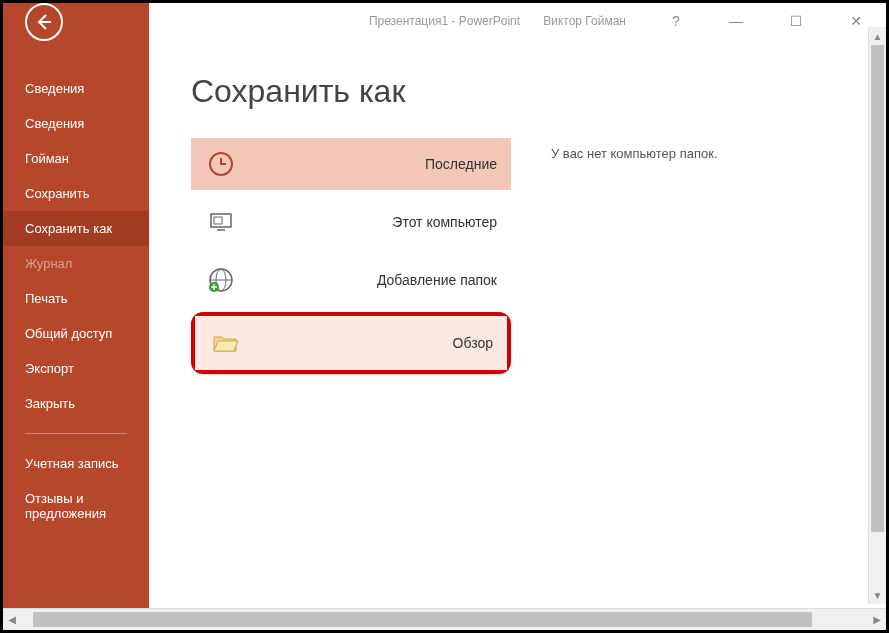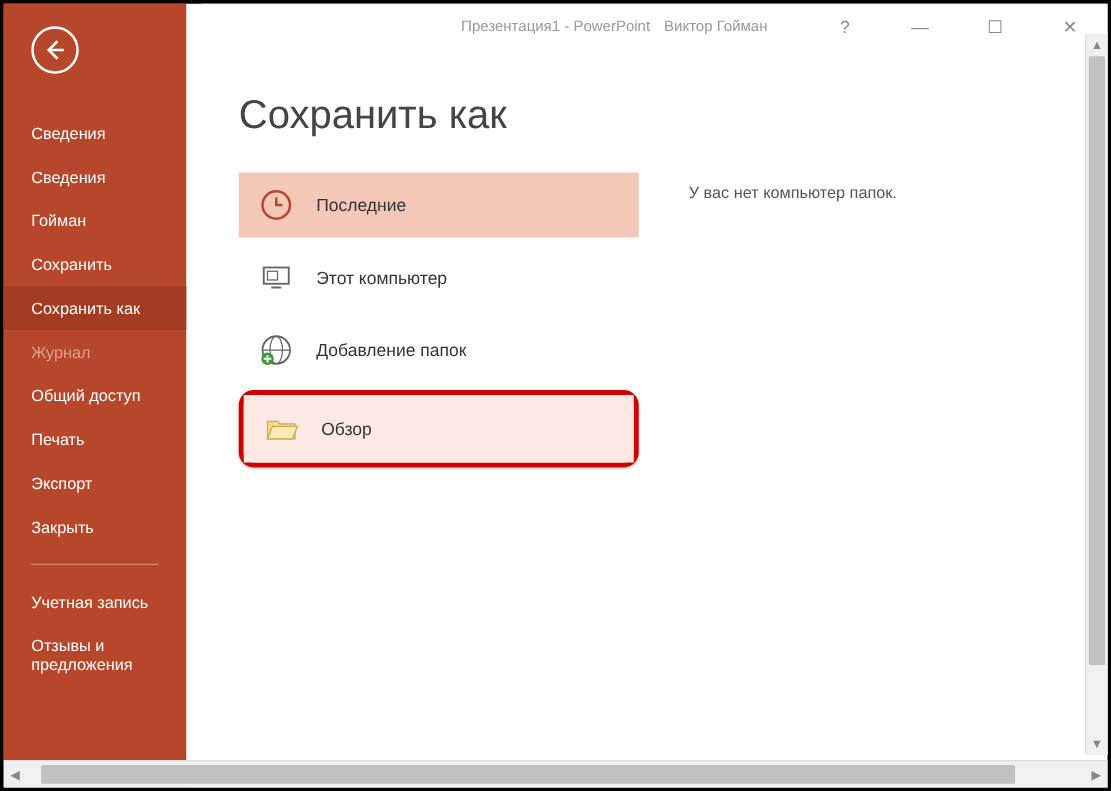--- a/index.html
+++ b/index.html
@@ -6,27 +6,26 @@
   body { background: #fff; width: 889px; height: 633px; position: relative; overflow: hidden; border: 3px solid #000; }
   
   .titlebar {
     position: absolute; top: 0; left: 0; right: 0; height: 36px;
     display: flex; align-items: center; justify-content: flex-end;
     padding-right: 10px; gap: 20px;
     font-size: 12px; color: #999;
     z-index: 5;
   }
   .titlebar .ttitle { position: absolute; left: 50%; transform: translateX(-50%); color: #999; text-align: center; }
-  .titlebar .tuser { margin-right: 22px; }
+  .titlebar .tuser { margin-right: 10px; }
   .titlebar .tbtn { width: 40px; height: 28px; display: flex; align-items: center; justify-content: center; color: #888; font-size: 14px; }
   
   .sidebar {
     position: absolute; left: 0; top: 0; bottom: 0; width: 146px;
     background: #b7472a; color: #fff;
-    padding-top: 18px;
     display: flex; flex-direction: column;
   }
   .back-btn {
     width: 38px; height: 38px; border: 2px solid #fff; border-radius: 50%;
     margin-left: 22px; margin-bottom: 30px;
     display: flex; align-items: center; justify-content: center;
     font-size: 20px; cursor: pointer;
   }
   .menu-item {
     padding: 10px 22px; font-size: 13px; cursor: pointer; color: #fff;
@@ -40,21 +39,21 @@
     background: #fff; padding: 20px 30px 20px 30px;
     overflow: hidden;
   }
   .main h1 {
     font-size: 32px; font-weight: 300; color: #444; margin-top: 50px; margin-bottom: 28px;
   }
   .content-row { display: flex; gap: 40px; }
   .locations { width: 320px; display: flex; flex-direction: column; gap: 6px; }
   .loc-item {
     display: flex; align-items: center; gap: 16px;
-    padding: 10px 14px; cursor: pointer; height: 52px;
+    padding: 10px 14px; cursor: pointer; height: 52px; justify-content: space-between;
   }
   .loc-item.selected { background: #f3c8b9; }
   .loc-item .icon-wrap { width: 32px; height: 32px; display: flex; align-items: center; justify-content: center; }
   .loc-item .loc-text { display: flex; flex-direction: column; }
   .loc-item .loc-title { font-size: 14px; color: #333; }
   .loc-item .loc-sub { font-size: 11px; color: #888; }
   
   .highlight-box {
     border: 4px solid #d00000; border-radius: 12px;
     padding: 0;
@@ -103,22 +102,22 @@
         <path d="M12 3 L5 10 L12 17" stroke="#fff" stroke-width="2" fill="none"></path>
         <path d="M5 10 H17" stroke="#fff" stroke-width="2"></path>
       </svg>
   </div>
   <div class="menu-item"><span>Сведения</span></div>
   <div class="menu-item"><span>Сведения</span></div>
   <div class="menu-item"><span>Гойман</span></div>
   <div class="menu-item"><span>Сохранить</span></div>
   <div class="menu-item selected"><span>Сохранить как</span></div>
   <div class="menu-item dim"><span>Журнал</span></div>
+  <div class="menu-item"><span>Печать</span></div>
   <div class="menu-item"><span>Общий доступ</span></div>
-  <div class="menu-item"><span>Печать</span></div>
   <div class="menu-item"><span>Экспорт</span></div>
   <div class="menu-item"><span>Закрыть</span></div>
   <div class="menu-sep"></div>
   <div class="menu-item"><span>Учетная запись</span></div>
   <div class="menu-item"><span>Отзывы и предложения</span></div>
 </div>
 
 <div class="main">
   <h1>Сохранить как</h1>
   <div class="content-row">

